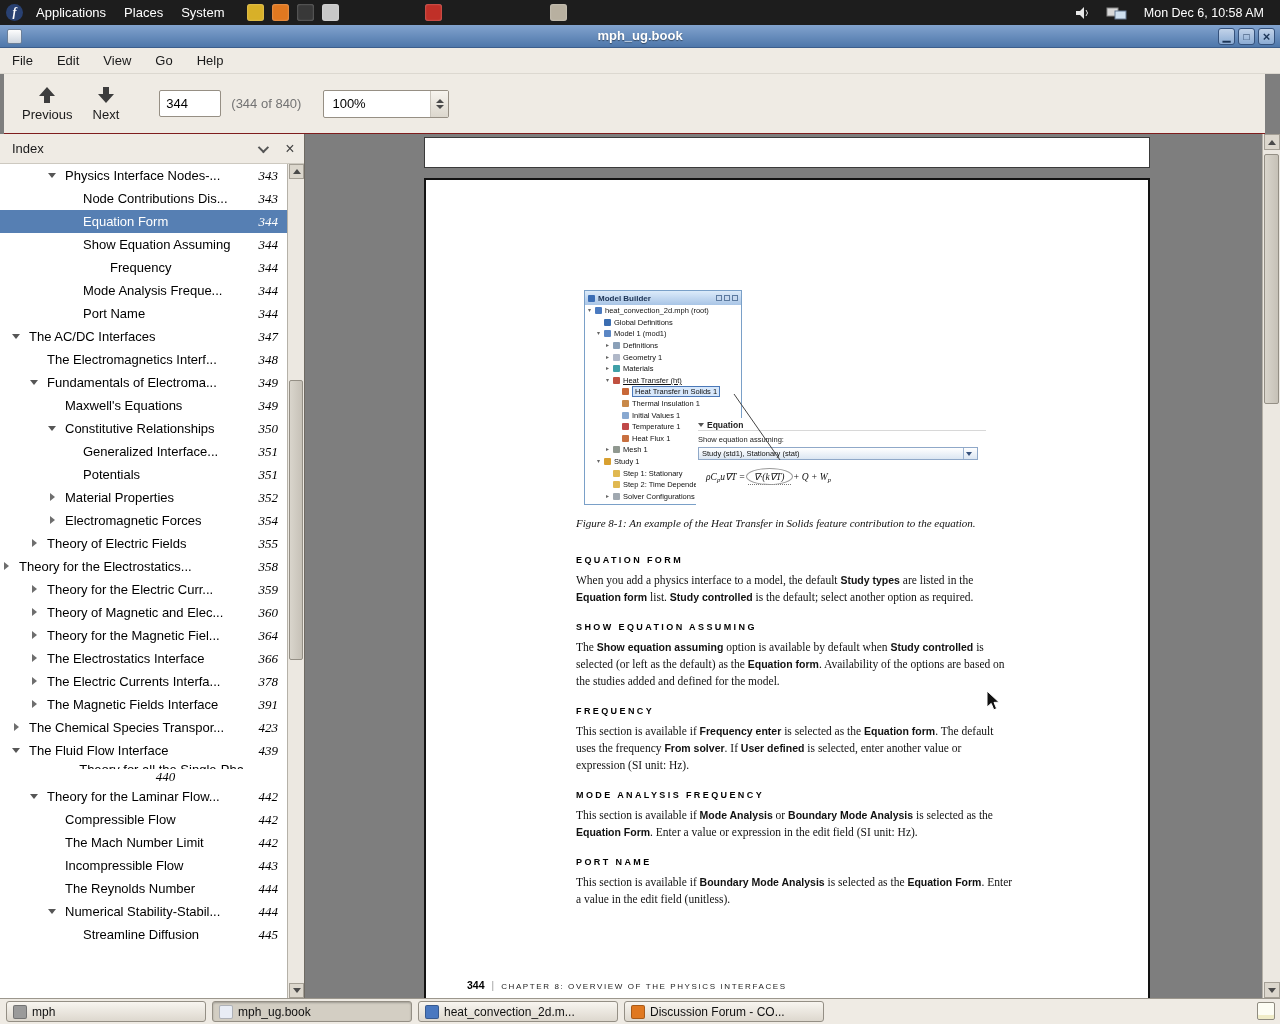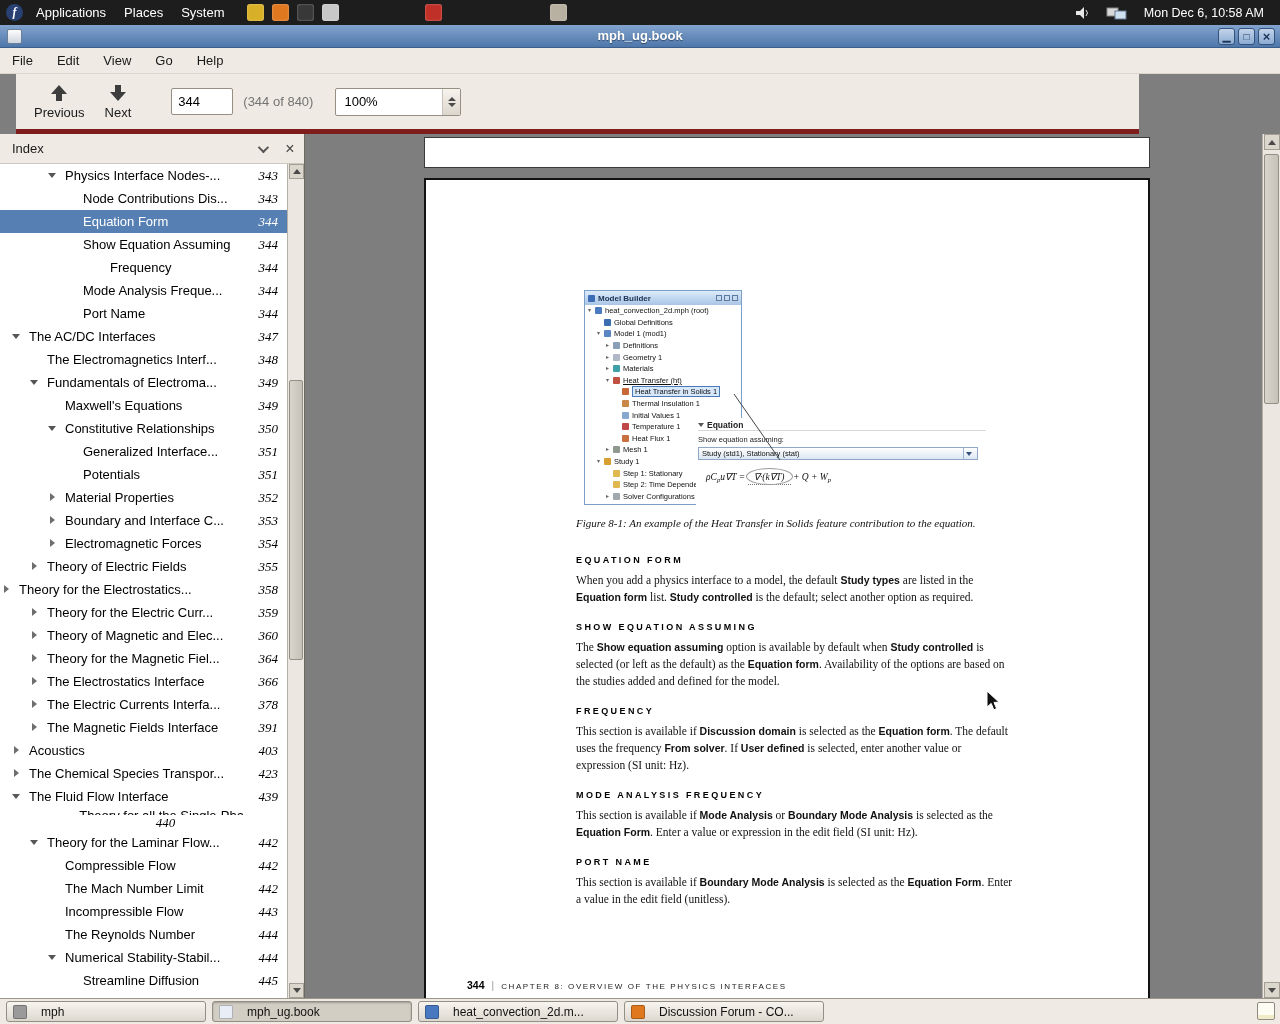--- a/index.html
+++ b/index.html
@@ -23,21 +23,21 @@
   .tb-title { position:absolute; left:50%; top:3px; transform:translateX(-50%); color:#fff; font-weight:bold; font-size:13px; text-shadow:0 1px 1px rgba(0,0,0,.45); }
   .tb-btns { position:absolute; right:5px; top:3px; display:flex; gap:3px; }
   .tb-btn { width:17px; height:17px; border:1px solid #35527c; border-radius:3px; background:linear-gradient(#c2d3e9,#8cacd4); color:#1c3557; font-size:10px; line-height:15px; text-align:center; font-weight:bold; }
   .tb-btn.min::before { content:"▁"; }
   .tb-btn.max::before { content:"□"; }
   .tb-btn.cls::before { content:"×"; font-size:13px; }
 
   
   .menubar { position:absolute; left:0; top:48px; width:1280px; height:26px; background:#efebe4; border-bottom:1px solid #dcd8d0; display:flex; align-items:center; font-size:13px; color:#1a1a1a; }
   .mb-item { padding:0 12px; height:100%; display:flex; align-items:center; }
-  .toolbar { position:absolute; left:16px; top:74px; width:1123px; height:60px; background:#efebe4; border-bottom:5px solid #7f1d1d; display:flex; align-items:center; padding-left:8px; }
+  .toolbar { position:absolute; left:4px; top:74px; width:1261px; height:60px; background:#efebe4; border-bottom:1px solid #7f1d1d; display:flex; align-items:center; padding-left:8px; }
   .tool-btn { display:flex; flex-direction:column; align-items:center; gap:2px; padding:4px 10px; border-radius:3px; font-size:13px; color:#1a1a1a; }
   .page-input { width:62px; height:27px; margin-left:30px; border:1px solid #968f84; border-radius:2px; background:#fff; font-size:13px; padding:0 6px; font-family:"Liberation Sans",sans-serif; }
   .page-count { margin-left:10px; font-size:13px; color:#737373; }
   .zoom-box { margin-left:22px; width:126px; height:28px; border:1px solid #968f84; border-radius:2px; background:#fff; display:flex; align-items:center; font-size:13px; padding-left:8px; }
   .zoom-arrows { margin-left:auto; width:18px; height:100%; border-left:1px solid #c9c4bb; background:linear-gradient(#f7f4ee,#dcd7cd); display:flex; flex-direction:column; align-items:center; justify-content:center; }
   .za { width:0; height:0; border-left:4px solid transparent; border-right:4px solid transparent; margin:1px 0; }
   .za-up { border-bottom:4px solid #4a4a4a; }
   .za-dn { border-top:4px solid #4a4a4a; }
 
   
@@ -106,21 +106,21 @@
   .sec-p { font:11.5px "Liberation Serif",serif; line-height:17px; color:#111; }
   .sec-p .b { font:bold 10.5px "Liberation Sans",sans-serif; }
   .page-footer { position:absolute; left:41px; top:799px; display:flex; align-items:baseline; gap:7px; }
   .pf-num { font:bold 10.5px "Liberation Sans",sans-serif; }
   .pf-bar { color:#999; font-size:10px; }
   .pf-ch { font-size:8px; letter-spacing:1.6px; color:#222; }
 
   
   .taskbar { position:absolute; left:0; top:998px; width:1280px; height:26px; background:#efebe4; border-top:1px solid #9c978d; display:flex; align-items:center; }
   .task-btns { display:flex; align-items:center; height:100%; }
-  .task-btn { width:200px; height:21px; margin-left:6px; border:1px solid #948f85; border-radius:3px; background:linear-gradient(#f8f5f0,#ddd8ce); display:flex; align-items:center; gap:14px; padding:0 6px; font-size:12px; color:#111; overflow:hidden; white-space:nowrap; }
+  .task-btn { width:200px; height:21px; margin-left:6px; border:1px solid #948f85; border-radius:3px; background:linear-gradient(#f8f5f0,#ddd8ce); display:flex; align-items:center; gap:5px; padding:0 6px; font-size:12px; color:#111; overflow:hidden; white-space:nowrap; }
   .task-btn.active { background:#d3cec3; box-shadow:inset 0 1px 2px rgba(0,0,0,.25); }
   .task-ico { width:14px; height:14px; border-radius:2px; flex:none; border:1px solid rgba(0,0,0,.25); }
   .tray-note { position:absolute; right:5px; top:3px; width:18px; height:18px; background:#fdfdf4; border:1px solid #8f8b80; border-radius:2px; box-shadow:inset 0 -4px 0 #f0ecc8; }
 
   .cursor { position:absolute; left:986px; top:690px; z-index:50; }
 </style>
 </head>
 <body>
 
 <div class="panel">
@@ -261,25 +261,20 @@
       <span class="idx-name">Potentials</span>
       <span class="idx-page">351</span>
     </div>
     <div class="idx-row" style="padding-left: 46px;">
       <span class="idx-exp closed"></span>
       <span class="idx-name">Material Properties</span>
       <span class="idx-page">352</span>
     </div>
     <div class="idx-row" style="padding-left: 46px;">
       <span class="idx-exp closed"></span>
-      <span class="idx-name">Boundary and Interface C...</span>
-      <span class="idx-page">353</span>
-    </div>
-    <div class="idx-row" style="padding-left: 46px;">
-      <span class="idx-exp closed"></span>
       <span class="idx-name">Electromagnetic Forces</span>
       <span class="idx-page">354</span>
     </div>
     <div class="idx-row" style="padding-left: 28px;">
       <span class="idx-exp closed"></span>
       <span class="idx-name">Theory of Electric Fields</span>
       <span class="idx-page">355</span>
     </div>
     <div class="idx-row" style="">
       <span class="idx-exp closed"></span>
@@ -308,25 +303,20 @@
     </div>
     <div class="idx-row" style="padding-left: 28px;">
       <span class="idx-exp closed"></span>
       <span class="idx-name">The Electric Currents Interfa...</span>
       <span class="idx-page">378</span>
     </div>
     <div class="idx-row" style="padding-left: 28px;">
       <span class="idx-exp closed"></span>
       <span class="idx-name">The Magnetic Fields Interface</span>
       <span class="idx-page">391</span>
-    </div>
-    <div class="idx-row" style="padding-left: 10px;">
-      <span class="idx-exp closed"></span>
-      <span class="idx-name">Acoustics</span>
-      <span class="idx-page">403</span>
     </div>
     <div class="idx-row" style="padding-left: 10px;">
       <span class="idx-exp closed"></span>
       <span class="idx-name">The Chemical Species Transpor...</span>
       <span class="idx-page">423</span>
     </div>
     <div class="idx-row" style="padding-left: 10px;">
       <span class="idx-exp open"></span>
       <span class="idx-name">The Fluid Flow Interface</span>
       <span class="idx-page">439</span>
@@ -490,21 +480,21 @@
       </svg>
     </div>
 
     <div class="caption">Figure 8-1: An example of the Heat Transfer in Solids feature contribution to the equation.</div>
     <div class="sections">
         <div class="sec-h">EQUATION FORM</div>
         <p class="sec-p"><span>When you add a physics interface to a model, the default </span><span class="b">Study types</span><span> are listed in the </span><span class="b">Equation form</span><span> list. </span><span class="b">Study controlled</span><span> is the default; select another option as required.</span></p>
         <div class="sec-h">SHOW EQUATION ASSUMING</div>
         <p class="sec-p"><span>The </span><span class="b">Show equation assuming</span><span> option is available by default when </span><span class="b">Study controlled</span><span> is selected (or left as the default) as the </span><span class="b">Equation form</span><span>. Availability of the options are based on the studies added and defined for the model.</span></p>
         <div class="sec-h">FREQUENCY</div>
-        <p class="sec-p"><span>This section is available if </span><span class="b">Discussion domain</span><span> is selected as the </span><span class="b">Equation form</span><span>. The default uses the frequency </span><span class="b">From solver</span><span>. If </span><span class="b">User defined</span><span> is selected, enter another value or expression (SI unit: Hz).</span></p>
+        <p class="sec-p"><span>This section is available if </span><span class="b">Frequency enter</span><span> is selected as the </span><span class="b">Equation form</span><span>. The default uses the frequency </span><span class="b">From solver</span><span>. If </span><span class="b">User defined</span><span> is selected, enter another value or expression (SI unit: Hz).</span></p>
         <div class="sec-h">MODE ANALYSIS FREQUENCY</div>
         <p class="sec-p"><span>This section is available if </span><span class="b">Mode Analysis</span><span> or </span><span class="b">Boundary Mode Analysis</span><span> is selected as the </span><span class="b">Equation Form</span><span>. Enter a value or expression in the edit field (SI unit: Hz).</span></p>
         <div class="sec-h">PORT NAME</div>
         <p class="sec-p"><span>This section is available if </span><span class="b">Boundary Mode Analysis</span><span> is selected as the </span><span class="b">Equation Form</span><span>. Enter a value in the edit field (unitless).</span></p>
       </div>
     <div class="page-footer">
       <span class="pf-num">344</span>
       <span class="pf-bar">|</span>
       <span class="pf-ch">CHAPTER 8: OVERVIEW OF THE PHYSICS INTERFACES</span>
     </div>

